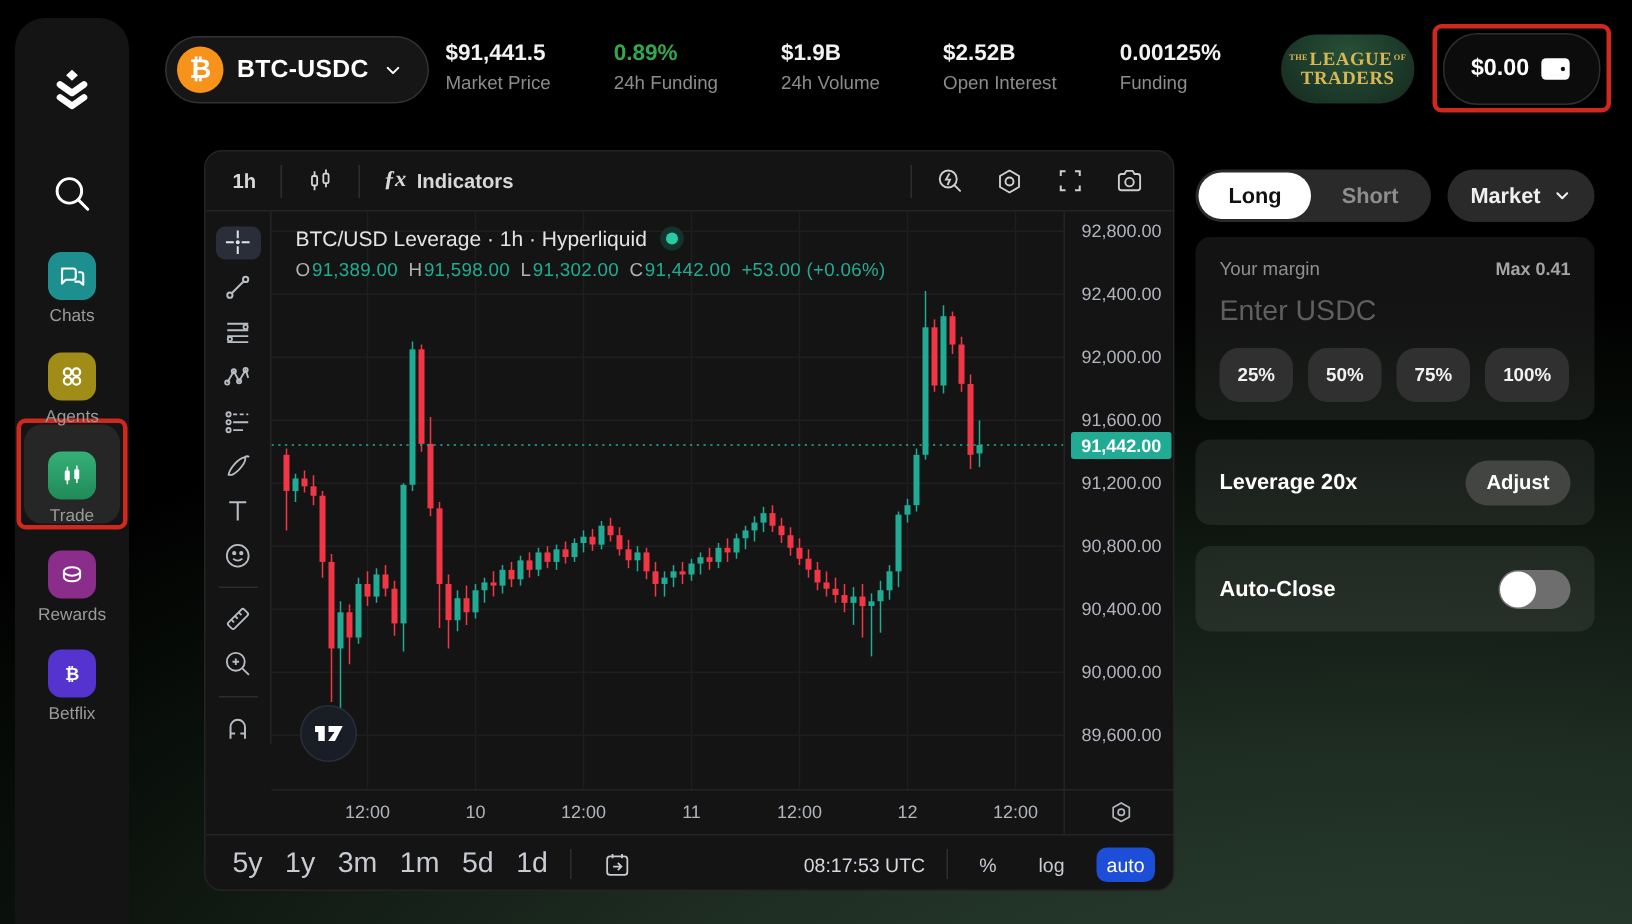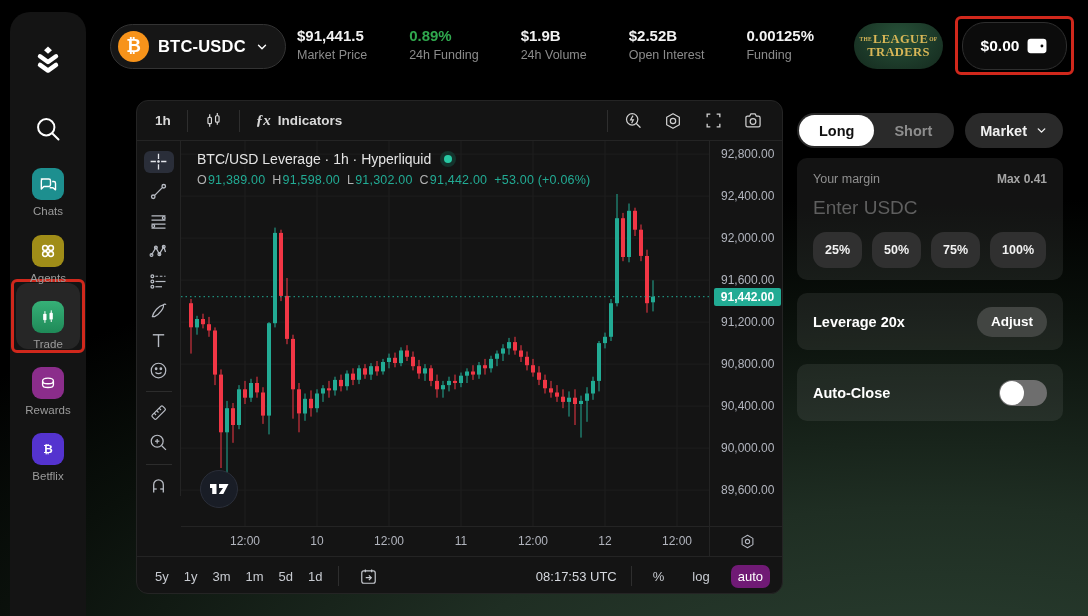--- a/index.html
+++ b/index.html
@@ -67,26 +67,26 @@
   .y-axis{ position:absolute; left:572px; top:40px; width:75px; height:385px; border-left:1px solid #242424; }
   .ytick{ position:absolute; left:11px; font-size:12px; color:#b2b5be; }
   .price-badge{ position:absolute; left:4px; width:67px; height:18px; background:var(--up,#22ab94);
     color:#fff; font-weight:bold; font-size:12px; display:flex; align-items:center; justify-content:center; border-radius:2px; z-index:4;}
   .x-axis{ position:absolute; left:44px; top:425px; width:528px; height:30px; border-top:1px solid #242424;}
   .xtick{ position:absolute; top:7px; transform:translateX(-50%); font-size:12px; color:#b2b5be;}
   .axis-corner{ position:absolute; left:572px; top:425px; width:75px; height:30px; border-top:1px solid #242424; border-left:1px solid #242424;
     display:flex; align-items:center; justify-content:center; cursor:pointer;}
   .b-toolbar{ position:absolute; left:0; top:455px; width:100%; height:39px; border-top:1px solid #242424;
     display:flex; align-items:center; padding:0 12px 0 18px; gap:15px;}
-  .range-btn{ font-size:13px; color:#c8cbd1; cursor:pointer; }
+  .range-btn{ font-size:19px; color:#c8cbd1; cursor:pointer; }
   .b-sep{ width:1px; height:20px; background:#2e2e2e; }
   .b-right{ margin-left:auto; display:flex; align-items:center; gap:14px;}
   .clock{ font-size:13px; color:#d5d8de; cursor:pointer;}
   .scale-btn{ font-size:13px; color:#c8cbd1; cursor:pointer; padding:4px 7px; border-radius:7px;}
-  .scale-btn.on{ background:#701a75; color:#fff; }
+  .scale-btn.on{ background:#1d4ed8; color:#fff; }
   .tv-mark{ position:absolute; left:18px; top:328px; z-index:2; cursor:pointer;}
 
   
   .rpanel{ position:absolute; left:797px; top:113px; width:266px; }
   .seg-row{ display:flex; align-items:center; justify-content:space-between; }
   .seg{ display:flex; background:#2a2a2a; border-radius:18px; height:35px; padding:2px;justify-content:center;}
   .seg .tab{ height:31px; display:flex; align-items:center; padding:0 20px; font-size:14.5px; font-weight:bold; color:#8e8e8e; border-radius:16px; cursor:pointer;}
   .seg .tab.on{ background:#fff; color:#111; }
   .mkt{ height:35px; background:#2a2a2a; border-radius:18px; display:flex; align-items:center; gap:8px; padding:0 15px; font-size:14.5px; font-weight:bold; color:#f0f0f0; cursor:pointer;}
   .card{ position:absolute; left:0; width:266px; background:rgba(255,255,255,0.075); border-radius:10px; }

